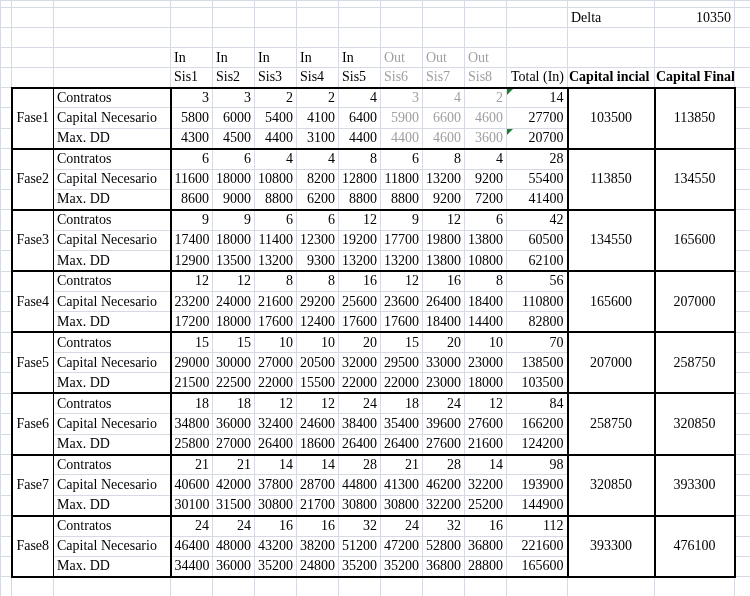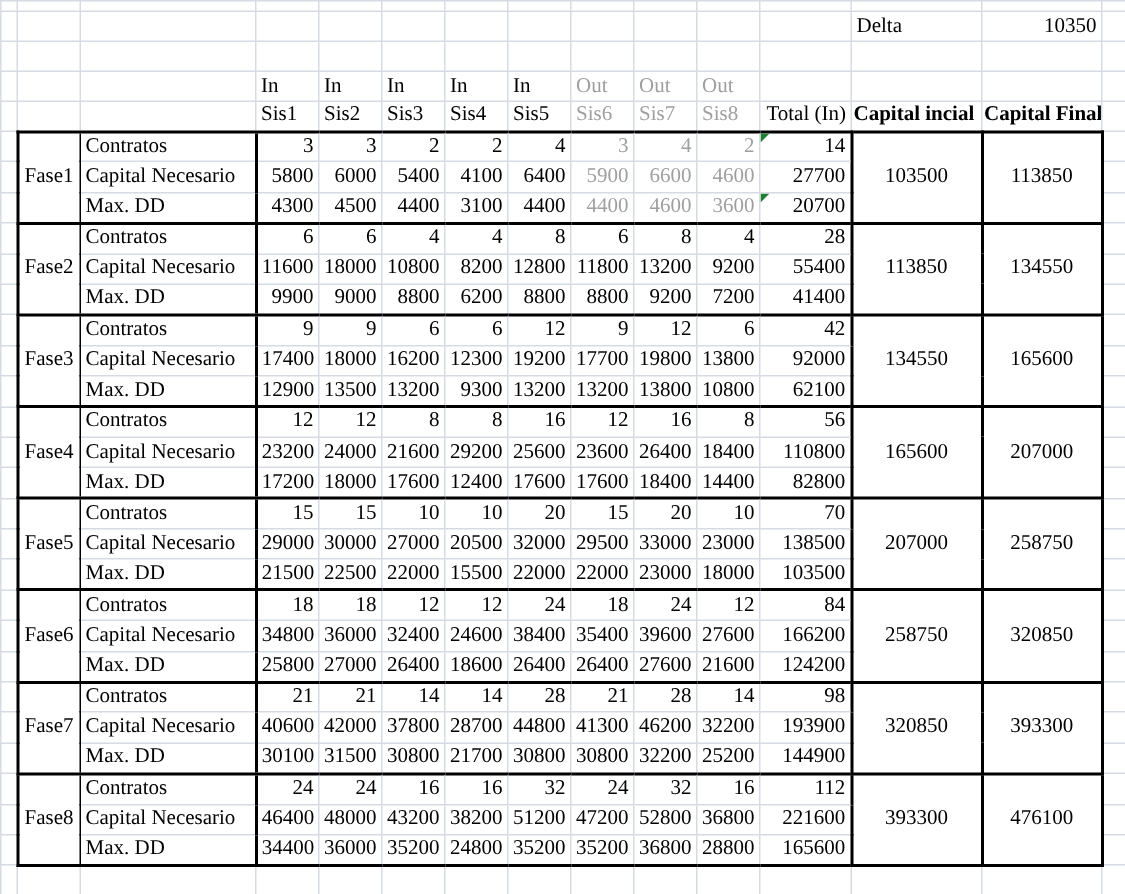--- a/index.html
+++ b/index.html
@@ -224,21 +224,21 @@
           <td class="num">12800</td>
           <td class="num">11800</td>
           <td class="num">13200</td>
           <td class="num">9200</td>
           <td class="num total">55400</td>
           <td></td>
         </tr>
         <tr class="rdata">
           <td></td>
           <td class="lft bb">Max. DD</td>
-          <td class="num sfirst bb">9900</td>
+          <td class="num sfirst bb">8600</td>
           <td class="num bb">9000</td>
           <td class="num bb">8800</td>
           <td class="num bb">6200</td>
           <td class="num bb">8800</td>
           <td class="num bb">8800</td>
           <td class="num bb">9200</td>
           <td class="num bb">7200</td>
           <td class="num total bb">41400</td>
           <td></td>
         </tr>
@@ -257,27 +257,27 @@
           <td class="num total bt">42</td>
           <td class="capbox" rowspan="3">134550</td>
           <td class="capbox" rowspan="3">165600</td>
           <td></td>
         </tr>
         <tr class="rdata">
           <td></td>
           <td class="lft">Capital Necesario</td>
           <td class="num sfirst">17400</td>
           <td class="num">18000</td>
-          <td class="num">16200</td>
+          <td class="num">11400</td>
           <td class="num">12300</td>
           <td class="num">19200</td>
           <td class="num">17700</td>
           <td class="num">19800</td>
           <td class="num">13800</td>
-          <td class="num total">92000</td>
+          <td class="num total">60500</td>
           <td></td>
         </tr>
         <tr class="rdata">
           <td></td>
           <td class="lft bb">Max. DD</td>
           <td class="num sfirst bb">12900</td>
           <td class="num bb">13500</td>
           <td class="num bb">13200</td>
           <td class="num bb">9300</td>
           <td class="num bb">13200</td>

